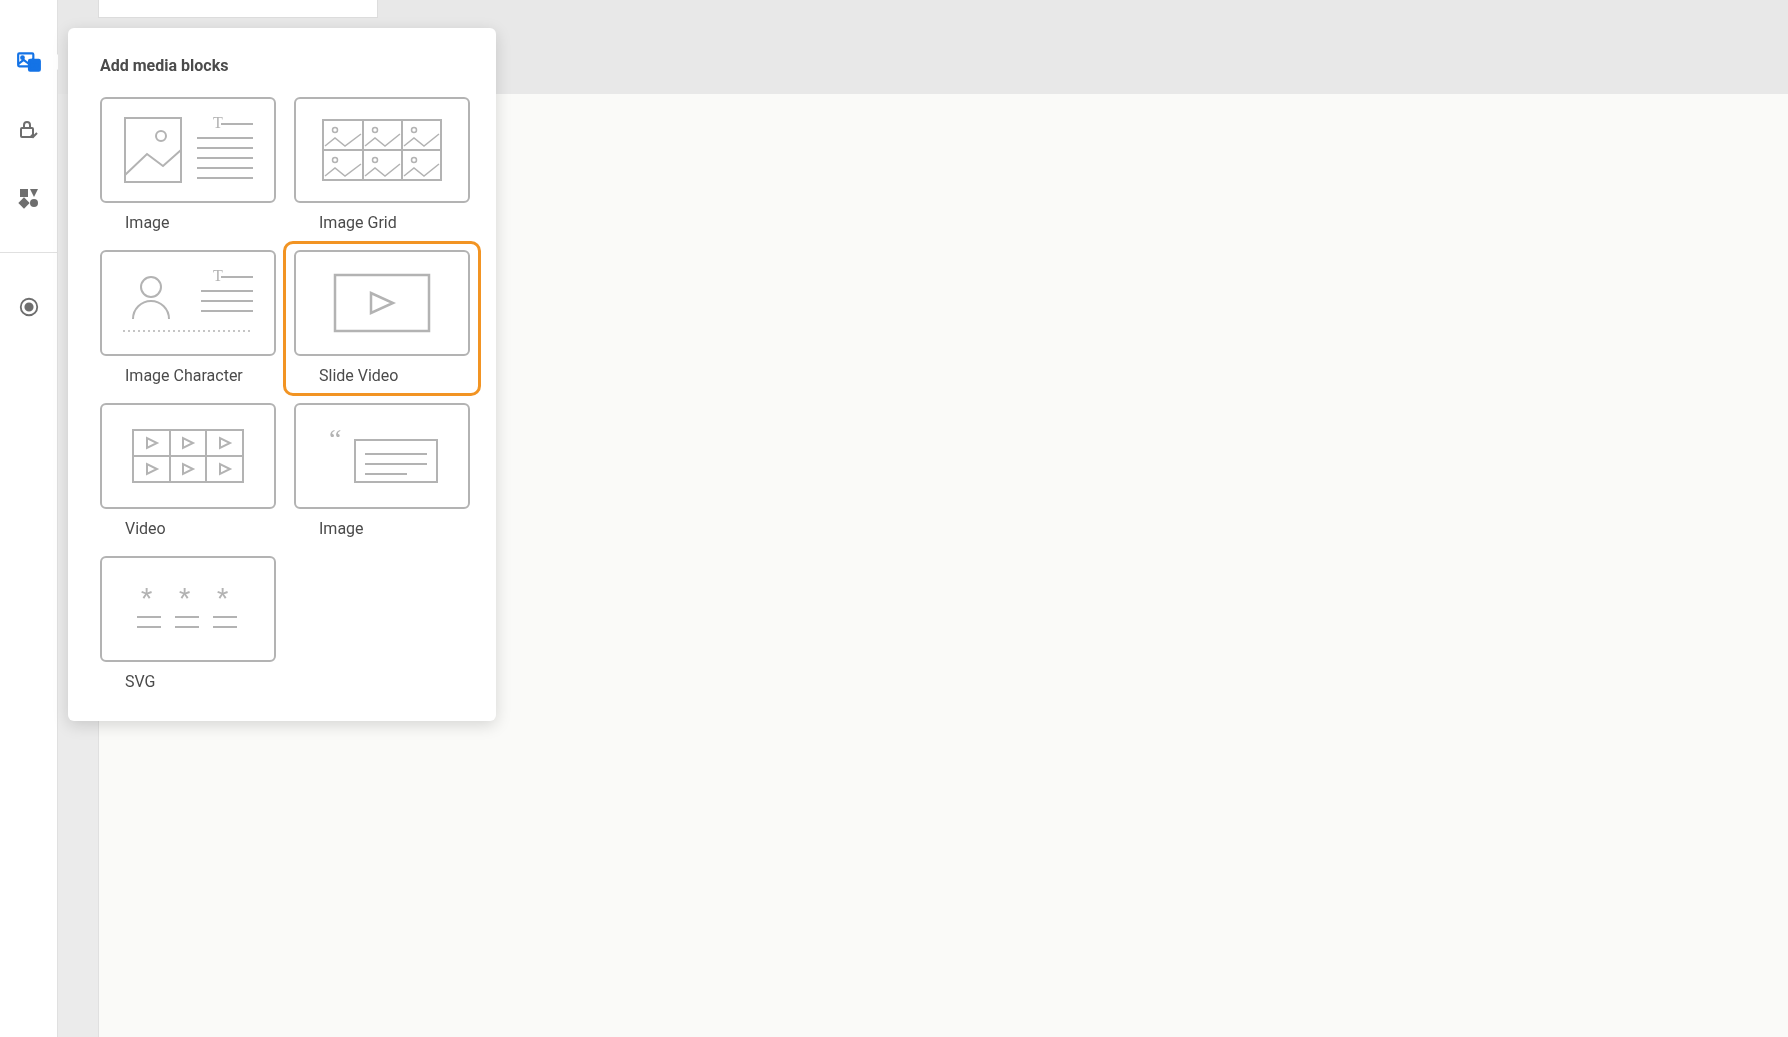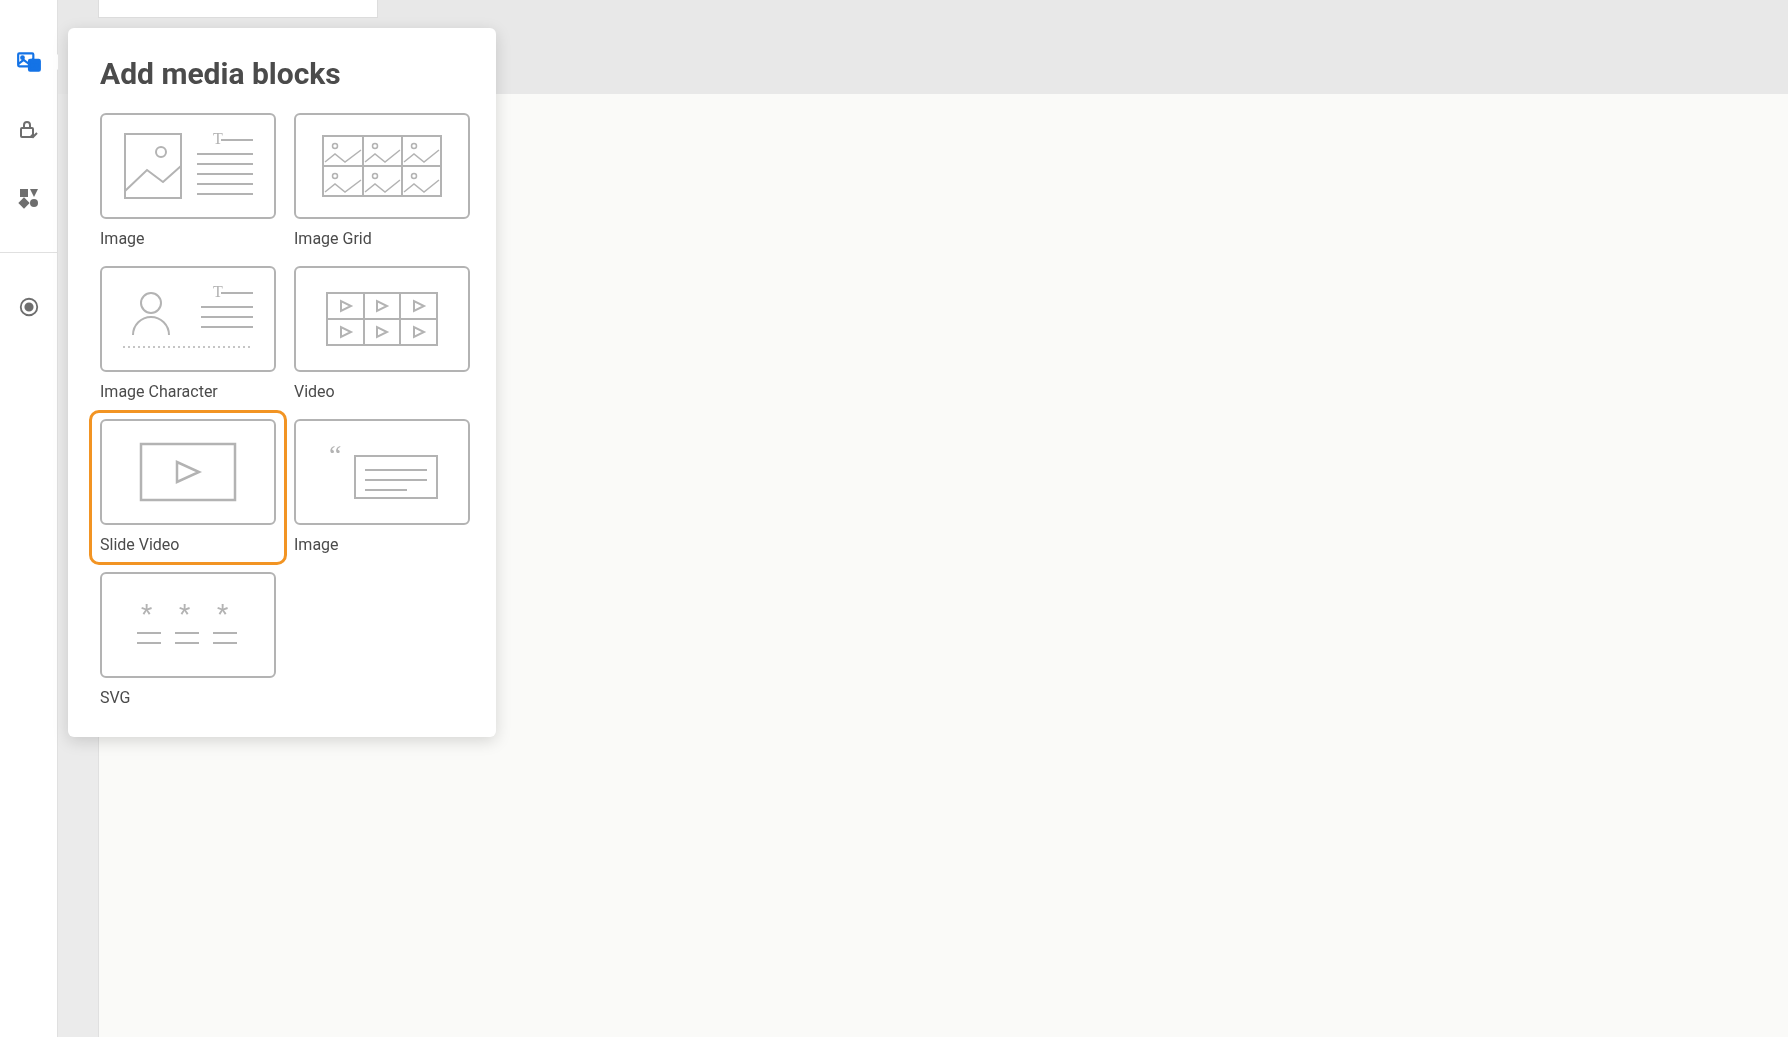--- a/index.html
+++ b/index.html
@@ -66,21 +66,21 @@
       left: 68px;
       top: 28px;
       width: 428px;
       background: #fff;
       border-radius: 6px;
       box-shadow: 0 4px 16px rgba(0,0,0,0.15);
       padding: 28px 32px 30px 32px;
       z-index: 10;
     }
     .panel-title {
-      font-size: 30px;
+      font-size: 16px;
       font-weight: 700;
       color: #4b4b4b;
       margin-bottom: 22px;
     }
     .blocks-grid {
       display: grid;
       grid-template-columns: 1fr 1fr;
       column-gap: 18px;
       row-gap: 18px;
     }
@@ -100,20 +100,21 @@
     .block-item.selected-wrapper {
       border: 3px solid #f29423;
       border-radius: 10px;
       padding: 6px 8px 8px 8px;
       margin: -9px -11px -11px -11px;
     }
     .block-label {
       margin-top: 10px;
       font-size: 16px;
       color: #4b4b4b;
+      margin-left: 25px;
     }
     .canvas-area {
       position: absolute;
       left: 58px;
       top: 0;
       right: 0;
       bottom: 0;
       background: #ebebeb;
     }
     .canvas-topbar {
@@ -256,48 +257,48 @@
           <line x1="88" y1="28" x2="140" y2="28"></line>
           <line x1="88" y1="38" x2="140" y2="38"></line>
           <line x1="88" y1="48" x2="140" y2="48"></line>
           <line x1="10" y1="68" x2="140" y2="68" stroke-dasharray="2 3" stroke-width="1.5"></line>
         </svg>
       </div>
       <div class="block-label">Image Character</div>
     </div>
 
 
+    <div class="block-item selected-wrapper">
+      <div class="block-thumb">
+        <svg width="150" height="80" viewBox="0 0 150 80" fill="none" stroke="#b3b3b3" stroke-width="2.5">
+          <rect x="28" y="12" width="94" height="56"></rect>
+          <path d="M64 30 L64 50 L86 40 Z"></path>
+        </svg>
+      </div>
+      <div class="block-label">Slide Video</div>
+    </div>
+
     <div class="block-item">
       <div class="block-thumb">
         <svg width="150" height="80" viewBox="0 0 150 80" fill="none" stroke="#b3b3b3" stroke-width="2">
           <rect x="20" y="14" width="110" height="52"></rect>
           <line x1="20" y1="40" x2="130" y2="40"></line>
           <line x1="57" y1="14" x2="57" y2="66"></line>
           <line x1="93" y1="14" x2="93" y2="66"></line>
           <path d="M34 22 L34 32 L44 27 Z"></path>
           <path d="M70 22 L70 32 L80 27 Z"></path>
           <path d="M107 22 L107 32 L117 27 Z"></path>
           <path d="M34 48 L34 58 L44 53 Z"></path>
           <path d="M70 48 L70 58 L80 53 Z"></path>
           <path d="M107 48 L107 58 L117 53 Z"></path>
         </svg>
       </div>
       <div class="block-label">Video</div>
     </div>
 
-    <div class="block-item selected-wrapper">
-      <div class="block-thumb">
-        <svg width="150" height="80" viewBox="0 0 150 80" fill="none" stroke="#b3b3b3" stroke-width="2.5">
-          <rect x="28" y="12" width="94" height="56"></rect>
-          <path d="M64 30 L64 50 L86 40 Z"></path>
-        </svg>
-      </div>
-      <div class="block-label">Slide Video</div>
-    </div>
-
     <div class="block-item">
       <div class="block-thumb">
         <svg width="150" height="80" viewBox="0 0 150 80" fill="none" stroke="#b3b3b3" stroke-width="2">
           <text x="22" y="32" font-family="Georgia,serif" font-size="28" fill="#b3b3b3" stroke="none">“</text>
           <rect x="48" y="24" width="82" height="42"></rect>
           <line x1="58" y1="38" x2="120" y2="38"></line>
           <line x1="58" y1="48" x2="120" y2="48"></line>
           <line x1="58" y1="58" x2="100" y2="58"></line>
         </svg>
       </div>

